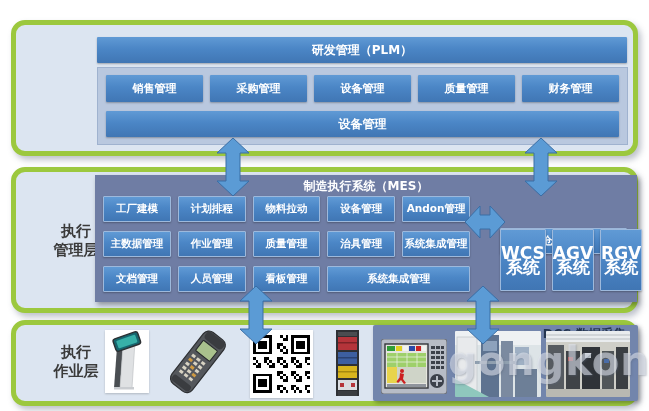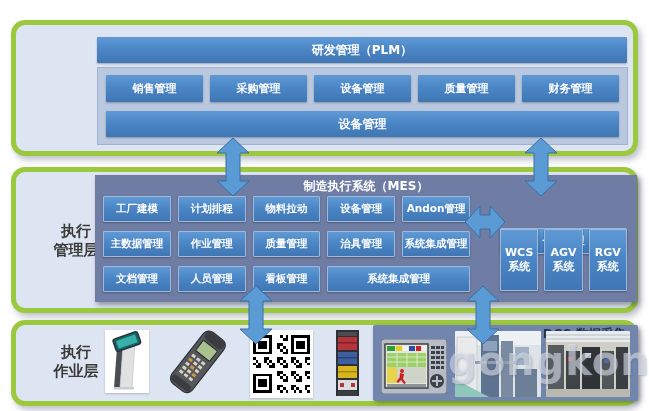--- a/index.html
+++ b/index.html
@@ -17,21 +17,21 @@
   .mes-box,.sys-box{border:1px solid #9db9dc;font-size:10.5px;box-sizing:border-box;}
   .sub-panel{position:absolute;background:#b9c8df;border:1px solid #9fb2cf;box-sizing:border-box;}
   .mes-panel{position:absolute;background:#6f7da4;border-radius:0;box-shadow:2px 3px 5px rgba(0,0,0,.35);}
   .mes-title{position:absolute;left:0;right:0;top:3px;text-align:center;color:#fff;
              font-size:12px;font-weight:bold;}
   .mes-grid{position:absolute;display:grid;grid-template-columns:repeat(5,1fr);
             column-gap:7px;row-gap:9px;}
   .mes-grid .mes-box{height:26px;}
   .span2{grid-column:span 2;}
   .sys-grid{position:absolute;display:grid;grid-template-columns:repeat(3,1fr);gap:6px;}
-  .sys-box{height:62px;flex-direction:column;font-size:11px;line-height:14px;}
+  .sys-box{height:62px;flex-direction:column;font-size:17px;line-height:14px;}
   .arrow{position:absolute;z-index:6;}
   .dcs-panel{position:absolute;background:#7285ac;border-radius:2px;box-shadow:2px 2px 4px rgba(0,0,0,.3);}
   .dcs-label{position:absolute;top:1px;right:12px;font-size:12.5px;font-weight:bold;color:#243550;}
   .img-card{position:absolute;background:#fff;box-shadow:0 1px 2px rgba(0,0,0,.2);}
   .photo{position:absolute;overflow:hidden;border-radius:1px;}
   .photo svg{filter:blur(.6px);}
   .watermark{position:absolute;left:448px;top:338px;z-index:8;font-size:40px;font-weight:bold;
              color:rgba(230,234,242,.55);text-shadow:1px 1px 2px rgba(90,100,120,.35);
              letter-spacing:1px;pointer-events:none;}
 </style>

